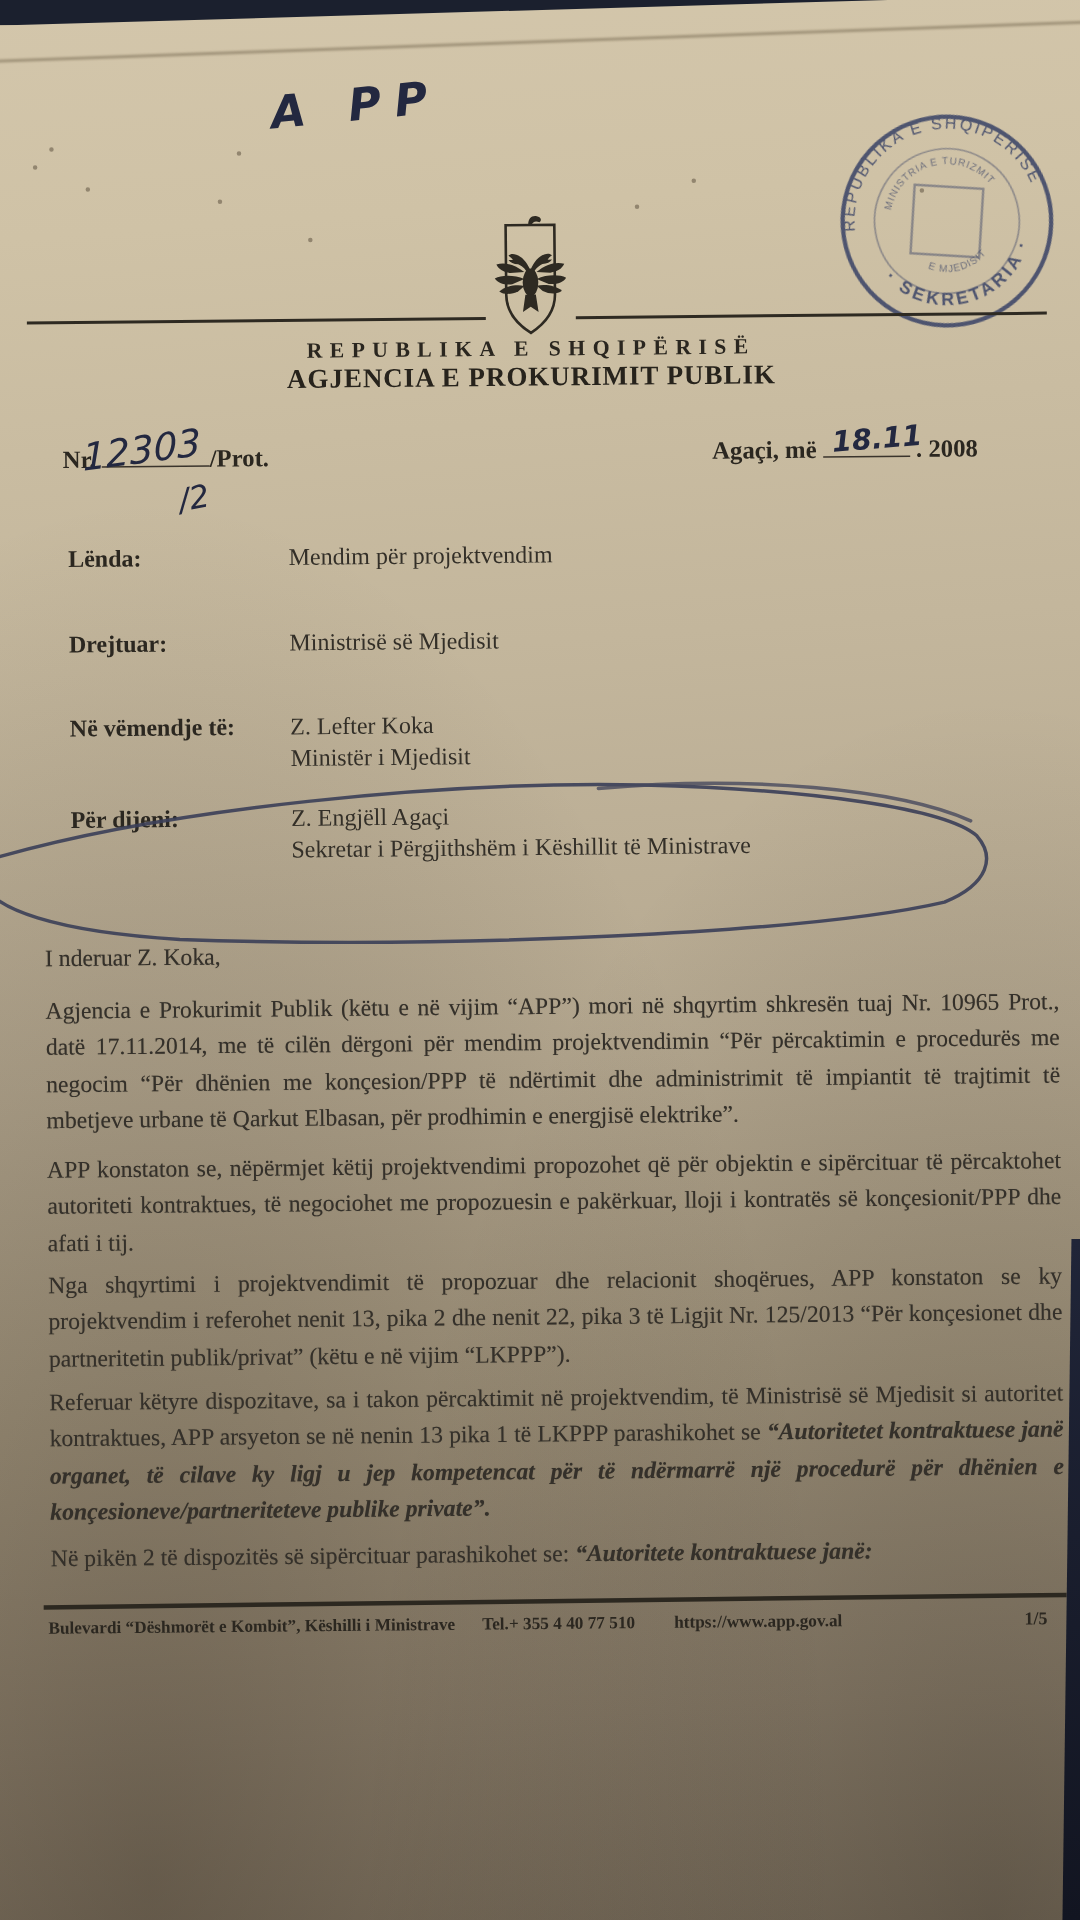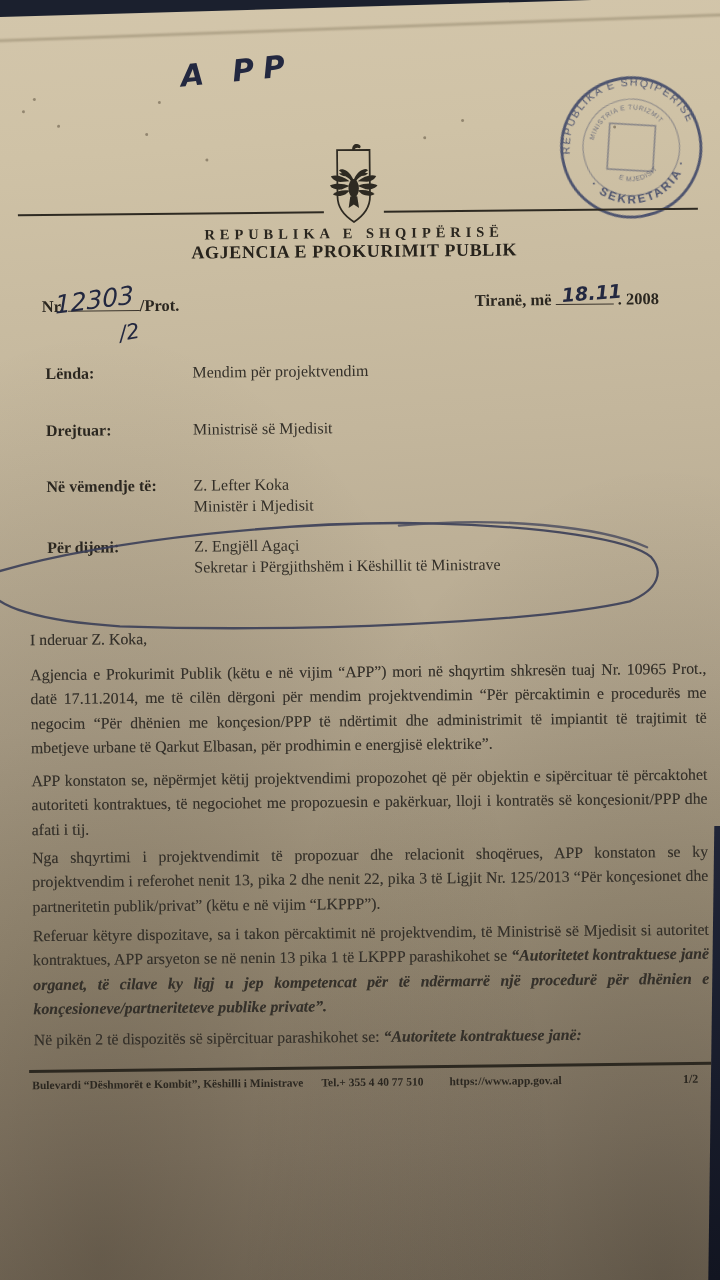--- a/index.html
+++ b/index.html
@@ -143,21 +143,21 @@
     <div class="agency">AGJENCIA E PROKURIMIT PUBLIK</div>
 
     <div class="nr-row">
       <span>Nr.</span>
       <span class="blank nr-blank"></span><span>/Prot.</span>
     </div>
     <div class="hand hand-num">12303</div>
     <div class="hand hand-suffix">/2</div>
 
     <div class="date-row">
-      <span>Tiranë, më</span>
+      <span>Agaçi, më</span>
       <span class="blank date-blank"><span class="hand hand-date">18.11</span></span>
       <span>. 2008</span>
     </div>
 
     <div class="field f1">
       <span class="lbl">Lënda:</span>
       <span class="val">Mendim për projektvendim</span>
     </div>
     <div class="field f2">
       <span class="lbl">Drejtuar:</span>
@@ -190,20 +190,20 @@
     <div class="para p2">APP konstaton se, nëpërmjet këtij projektvendimi propozohet që për objektin e sipërcituar të përcaktohet autoriteti kontraktues, të negociohet me propozuesin e pakërkuar, lloji i kontratës së konçesionit/PPP dhe afati i tij.</div>
     <div class="para p3">Nga shqyrtimi i projektvendimit të propozuar dhe relacionit shoqërues, APP konstaton se ky projektvendim i referohet nenit 13, pika 2 dhe nenit 22, pika 3 të Ligjit Nr. 125/2013 “Për konçesionet dhe partneritetin publik/privat” (këtu e në vijim “LKPPP”).</div>
     <div class="para p4"><span>Referuar këtyre dispozitave, sa i takon përcaktimit në projektvendim, të Ministrisë së Mjedisit si autoritet kontraktues, APP arsyeton se në nenin 13 pika 1 të LKPPP parashikohet se </span><span class="quote">“Autoritetet kontraktuese janë organet, të cilave ky ligj u jep kompetencat për të ndërmarrë një procedurë për dhënien e konçesioneve/partneriteteve publike private”.</span></div>
     <div class="para p5"><span>Në pikën 2 të dispozitës së sipërcituar parashikohet se: </span><span class="quote">“Autoritete kontraktuese janë:</span></div>
 
     <div class="footer-rule"></div>
     <div class="footer">
       <span class="address">Bulevardi “Dëshmorët e Kombit”, Këshilli i Ministrave</span>
       <span class="phone">Tel.+ 355 4 40 77 510</span>
       <span class="website">https://www.app.gov.al</span>
-      <span class="pageno">1/2</span>
+      <span class="pageno">1/5</span>
     </div>
 
   </div>
 
   <div class="top-shadow"></div>
   <div class="right-shadow"></div>
 </div>
 
 </body></html>

